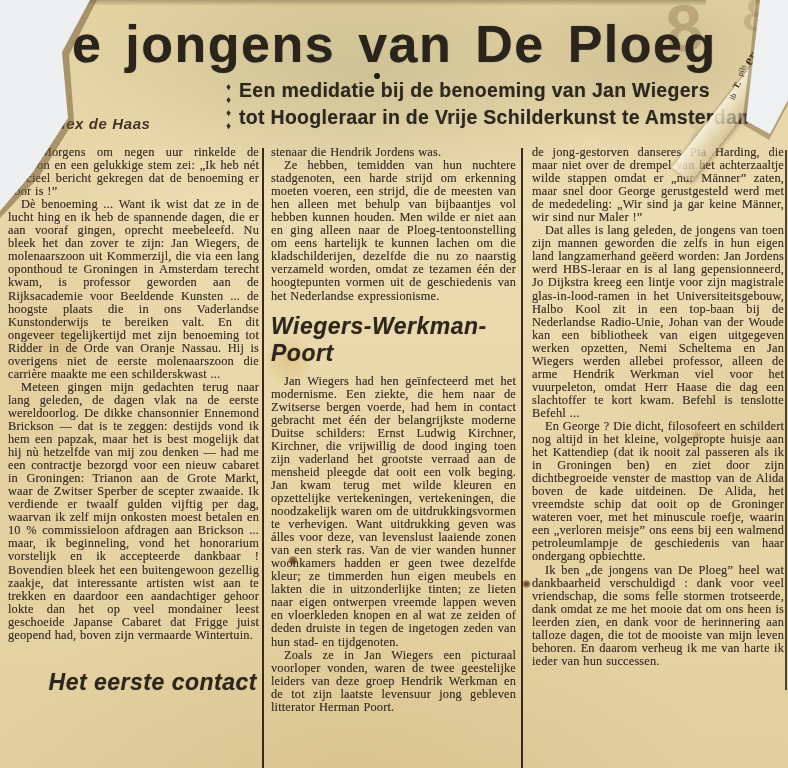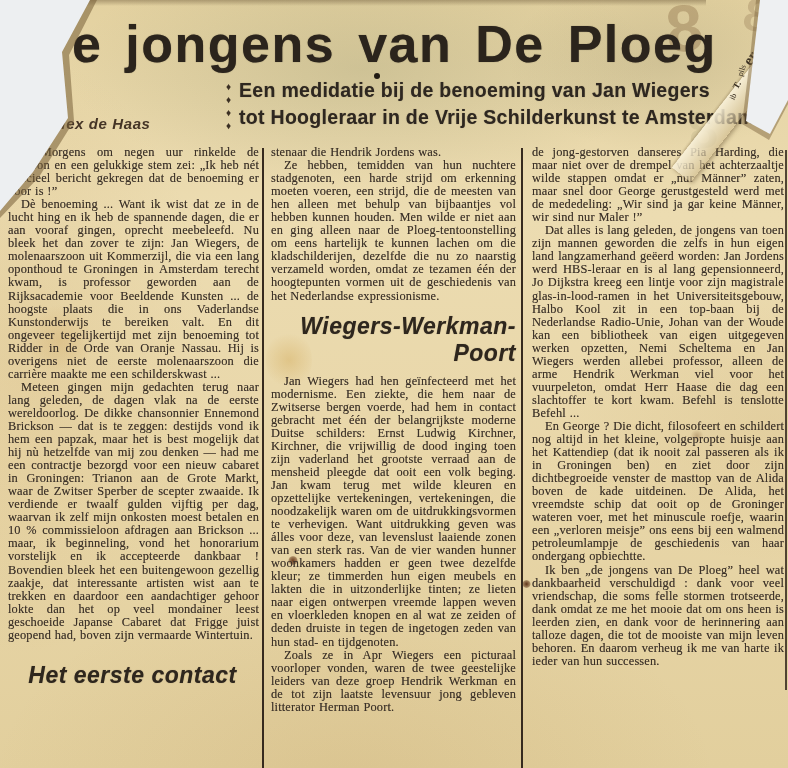--- a/index.html
+++ b/index.html
@@ -83,22 +83,22 @@
   .col { position:absolute; top:146px; }
   .col-1 { left:8px;  width:251px; }
   .col-2 { left:271px; width:245px; }
   .col-3 { left:532px; width:252px; }
   .col p { margin:0; text-align:justify; font-size:12.4px; line-height:13.05px;
     color:#3b3128; letter-spacing:.15px; word-spacing:.5px;
     text-shadow:0 0 .4px rgba(59,49,40,.5); }
   .col p.ind { text-indent:13px; }
   .crosshead { font-family:"Liberation Sans", sans-serif; font-weight:700; font-style:italic;
     color:#2e261d; text-shadow:0 0 1px rgba(46,38,29,.4); }
-  .ch-right { text-align:center; font-size:23px; margin-top:20px; padding-right:2px; letter-spacing:.5px; }
-  .ch-center { text-align:right; font-size:23px; margin:10px 0 8px; letter-spacing:.5px; }
+  .ch-right { text-align:right; font-size:23px; margin-top:27px; padding-right:2px; letter-spacing:.5px; }
+  .ch-center { text-align:left; font-size:23px; margin:10px 0 8px; letter-spacing:.5px; }
 
   .vrule { position:absolute; width:2px; background:#362a1e; }
   .vrule-1 { left:262px; top:148px; height:620px; }
   .vrule-2 { left:521px; top:148px; height:620px; }
   .vrule-3 { left:785px; top:150px; height:540px; opacity:.85; }
 </style>
 </head>
 <body>
 
 <div class="page">
@@ -137,21 +137,21 @@
     <p class="ind">Dè benoeming ... Want ik wist dat ze in de lucht hing en ik heb de spannende dagen, die er aan vooraf gingen, oprecht meebeleefd. Nu bleek het dan zover te zijn: Jan Wiegers, de molenaarszoon uit Kommerzijl, die via een lang oponthoud te Groningen in Amsterdam terecht kwam, is professor geworden aan de Rijksacademie voor Beeldende Kunsten ... de hoogste plaats die in ons Vaderlandse Kunstonderwijs te bereiken valt. En dit ongeveer tegelijkertijd met zijn benoeming tot Ridder in de Orde van Oranje Nassau. Hij is overigens niet de eerste molenaarszoon die carrière maakte me een schilderskwast ...</p>
     <p class="ind">Meteen gingen mijn gedachten terug naar lang geleden, de dagen vlak na de eerste wereldoorlog. De dikke chansonnier Ennemond Brickson — dat is te zeggen: destijds vond ik hem een papzak, maar het is best mogelijk dat hij nù hetzelfde van mij zou denken — had me een contractje bezorgd voor een nieuw cabaret in Groningen: Trianon aan de Grote Markt, waar de Zwitser Sperber de scepter zwaaide. Ik verdiende er twaalf gulden vijftig per dag, waarvan ik zelf mijn onkosten moest betalen en 10 % commissieloon afdragen aan Brickson ... maar, ik beginneling, vond het honorarium vorstelijk en ik accepteerde dankbaar ! Bovendien bleek het een buitengewoon gezellig zaakje, dat interessante artisten wist aan te trekken en daardoor een aandachtiger gehoor lokte dan het op veel mondainer leest geschoeide Japanse Cabaret dat Frigge juist geopend had, boven zijn vermaarde Wintertuin.</p>
     <div class="crosshead ch-right">Het eerste contact</div>
   </section>
 
   <section class="col col-2">
     <p>stenaar die Hendrik Jordens was.</p>
     <p class="ind">Ze hebben, temidden van hun nuchtere stadgenoten, een harde strijd om erkenning moeten voeren, een strijd, die de meesten van hen alleen met behulp van bijbaantjes vol hebben kunnen houden. Men wilde er niet aan en ging alleen naar de Ploeg-tentoonstelling om eens hartelijk te kunnen lachen om die kladschilderijen, dezelfde die nu zo naarstig verzameld worden, omdat ze tezamen één der hoogtepunten vormen uit de geschiedenis van het Nederlandse expressionisme.</p>
     <div class="crosshead ch-center">Wiegers-Werkman-Poort</div>
     <p class="ind">Jan Wiegers had hen geïnfecteerd met het modernisme. Een ziekte, die hem naar de Zwitserse bergen voerde, had hem in contact gebracht met één der belangrijkste moderne Duitse schilders: Ernst Ludwig Kirchner, Kirchner, die vrijwillig de dood inging toen zijn vaderland het grootste verraad aan de mensheid pleegde dat ooit een volk beging. Jan kwam terug met wilde kleuren en opzettelijke vertekeningen, vertekeningen, die noodzakelijk waren om de uitdrukkingsvormen te verhevigen. Want uitdrukking geven was álles voor deze, van levenslust laaiende zonen van een sterk ras. Van de vier wanden hunner woonkamers hadden er geen twee dezelfde kleur; ze timmerden hun eigen meubels en lakten die in uitzonderlijke tinten; ze lieten naar eigen ontwerpen vreemde lappen weven en vloerkleden knopen en al wat ze zeiden of deden druiste in tegen de ingetogen zeden van hun stad- en tijdgenoten.</p>
-    <p class="ind">Zoals ze in Apr Wiegers een picturaal voorloper vonden, waren de twee geestelijke leiders van deze groep Hendrik Werkman en de tot zijn laatste levensuur jong gebleven litterator Herman Poort.</p>
+    <p class="ind">Zoals ze in Jan Wiegers een picturaal voorloper vonden, waren de twee geestelijke leiders van deze groep Hendrik Werkman en de tot zijn laatste levensuur jong gebleven litterator Herman Poort.</p>
   </section>
 
   <section class="col col-3">
     <p>de jong-gestorven danseres Pia Harding, die maar niet over de drempel van het achterzaaltje wilde stappen omdat er „nur Männer” zaten, maar snel door George gerustgesteld werd met de mededeling: „Wir sind ja gar keine Männer, wir sind nur Maler !”</p>
     <p class="ind">Dat alles is lang geleden, de jongens van toen zijn mannen geworden die zelfs in hun eigen land langzamerhand geëerd worden: Jan Jordens werd HBS-leraar en is al lang gepensionneerd, Jo Dijkstra kreeg een lintje voor zijn magistrale glas-in-lood-ramen in het Universiteitsgebouw, Halbo Kool zit in een top-baan bij de Nederlandse Radio-Unie, Johan van der Woude kan een bibliotheek van eigen uitgegeven werken opzetten, Nemi Scheltema en Jan Wiegers werden allebei professor, alleen de arme Hendrik Werkman viel voor het vuurpeleton, omdat Herr Haase die dag een slachtoffer te kort kwam. Befehl is tenslotte Befehl ...</p>
     <p class="ind">En George ? Die dicht, filosofeert en schildert nog altijd in het kleine, volgepropte huisje aan het Kattendiep (dat ik nooit zal passeren als ik in Groningen ben) en ziet door zijn dichtbegroeide venster de masttop van de Alida boven de kade uitdeinen. De Alida, het vreemdste schip dat ooit op de Groninger wateren voer, met het minuscule roefje, waarin een „verloren meisje” ons eens bij een walmend petroleumlampje de geschiedenis van haar ondergang opbiechtte.</p>
     <p class="ind">Ik ben „de jongens van De Ploeg” heel wat dankbaarheid verschuldigd : dank voor veel vriendschap, die soms felle stormen trotseerde, dank omdat ze me het mooie dat om ons heen is leerden zien, en dank voor de herinnering aan talloze dagen, die tot de mooiste van mijn leven behoren. En daarom verheug ik me van harte ik ieder van hun successen.</p>
   </section>
 
   <div class="abs fold-band"></div>

